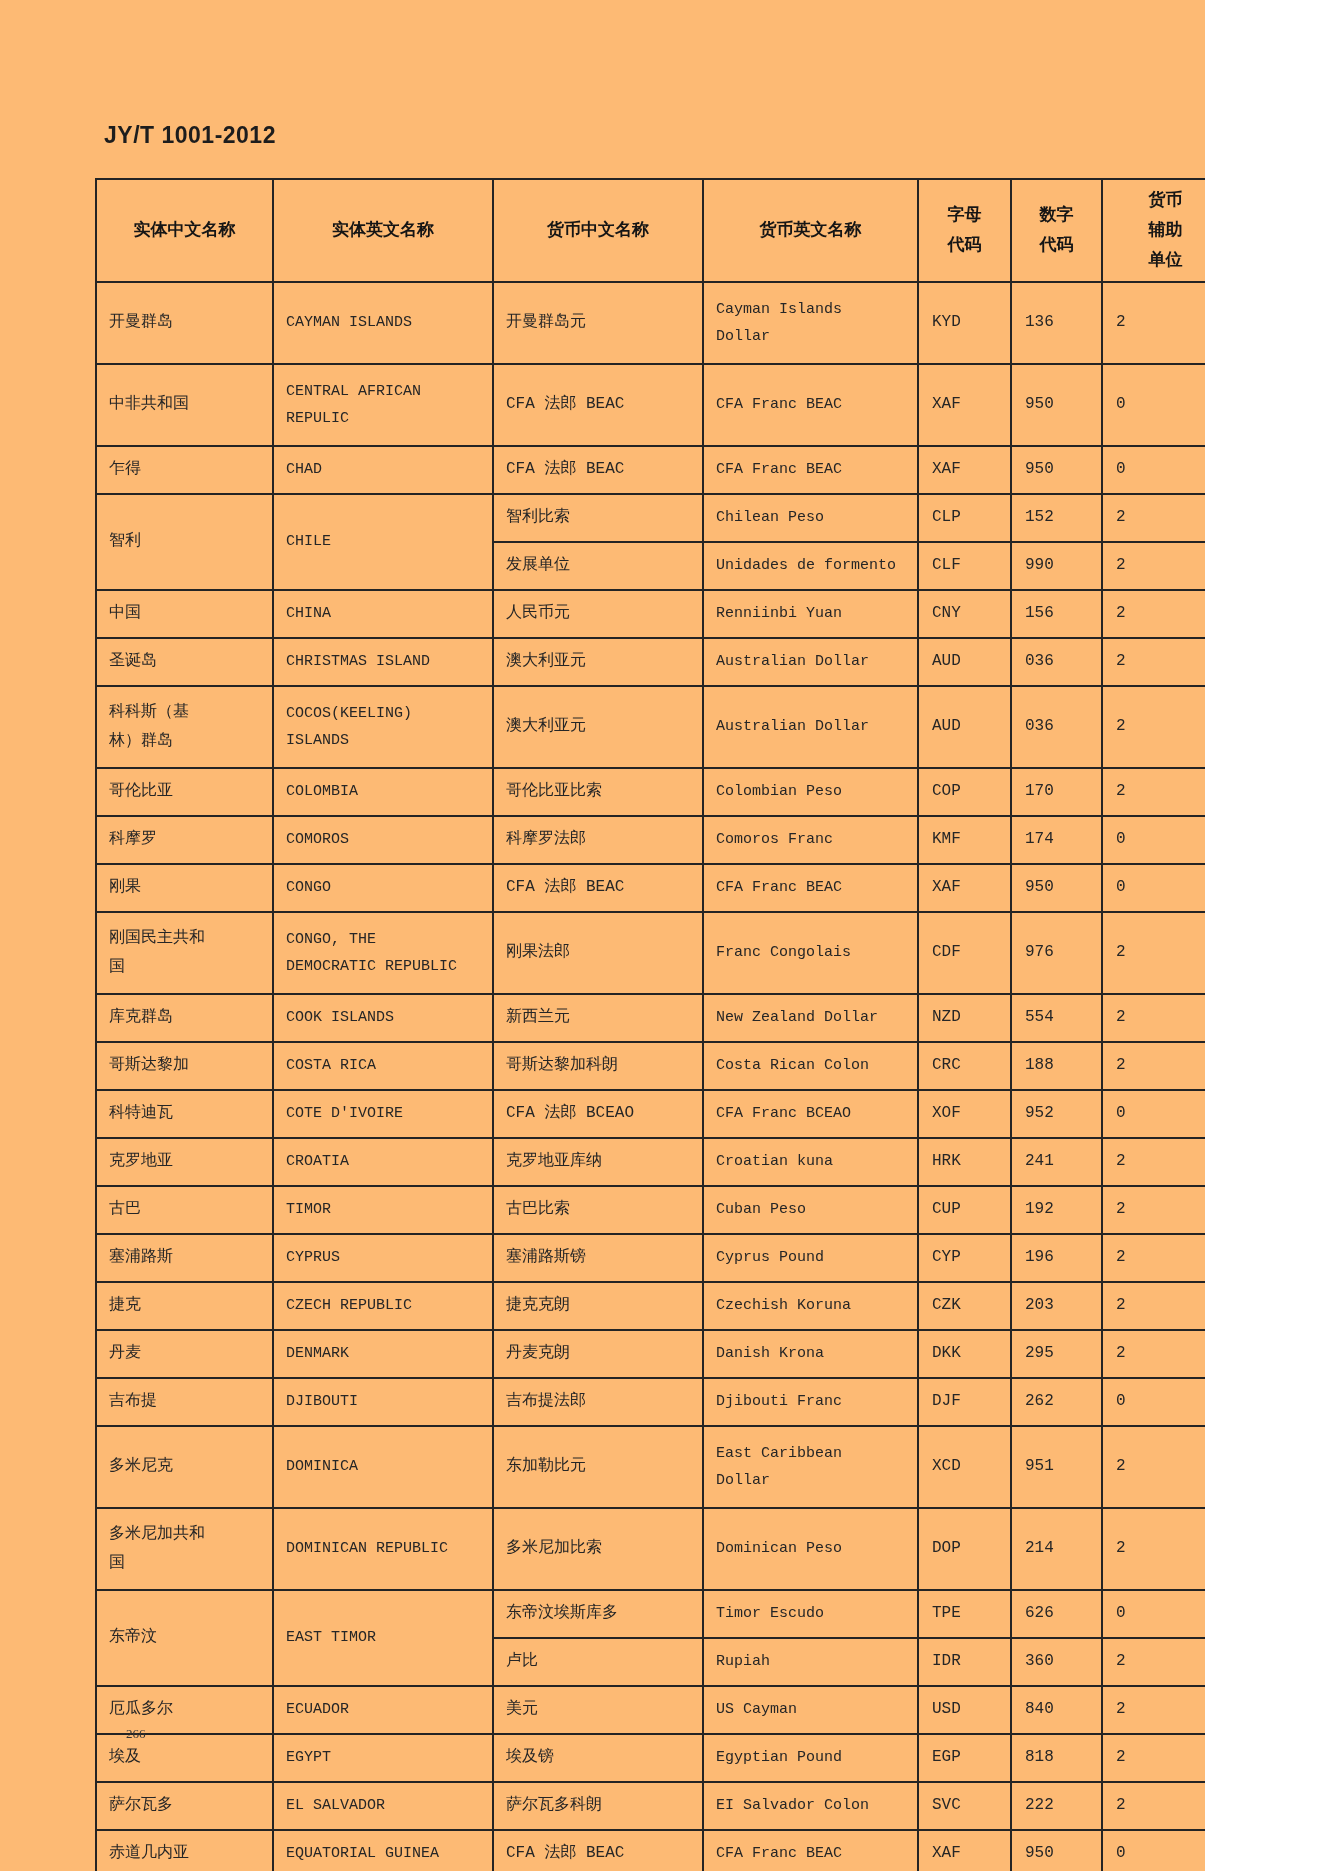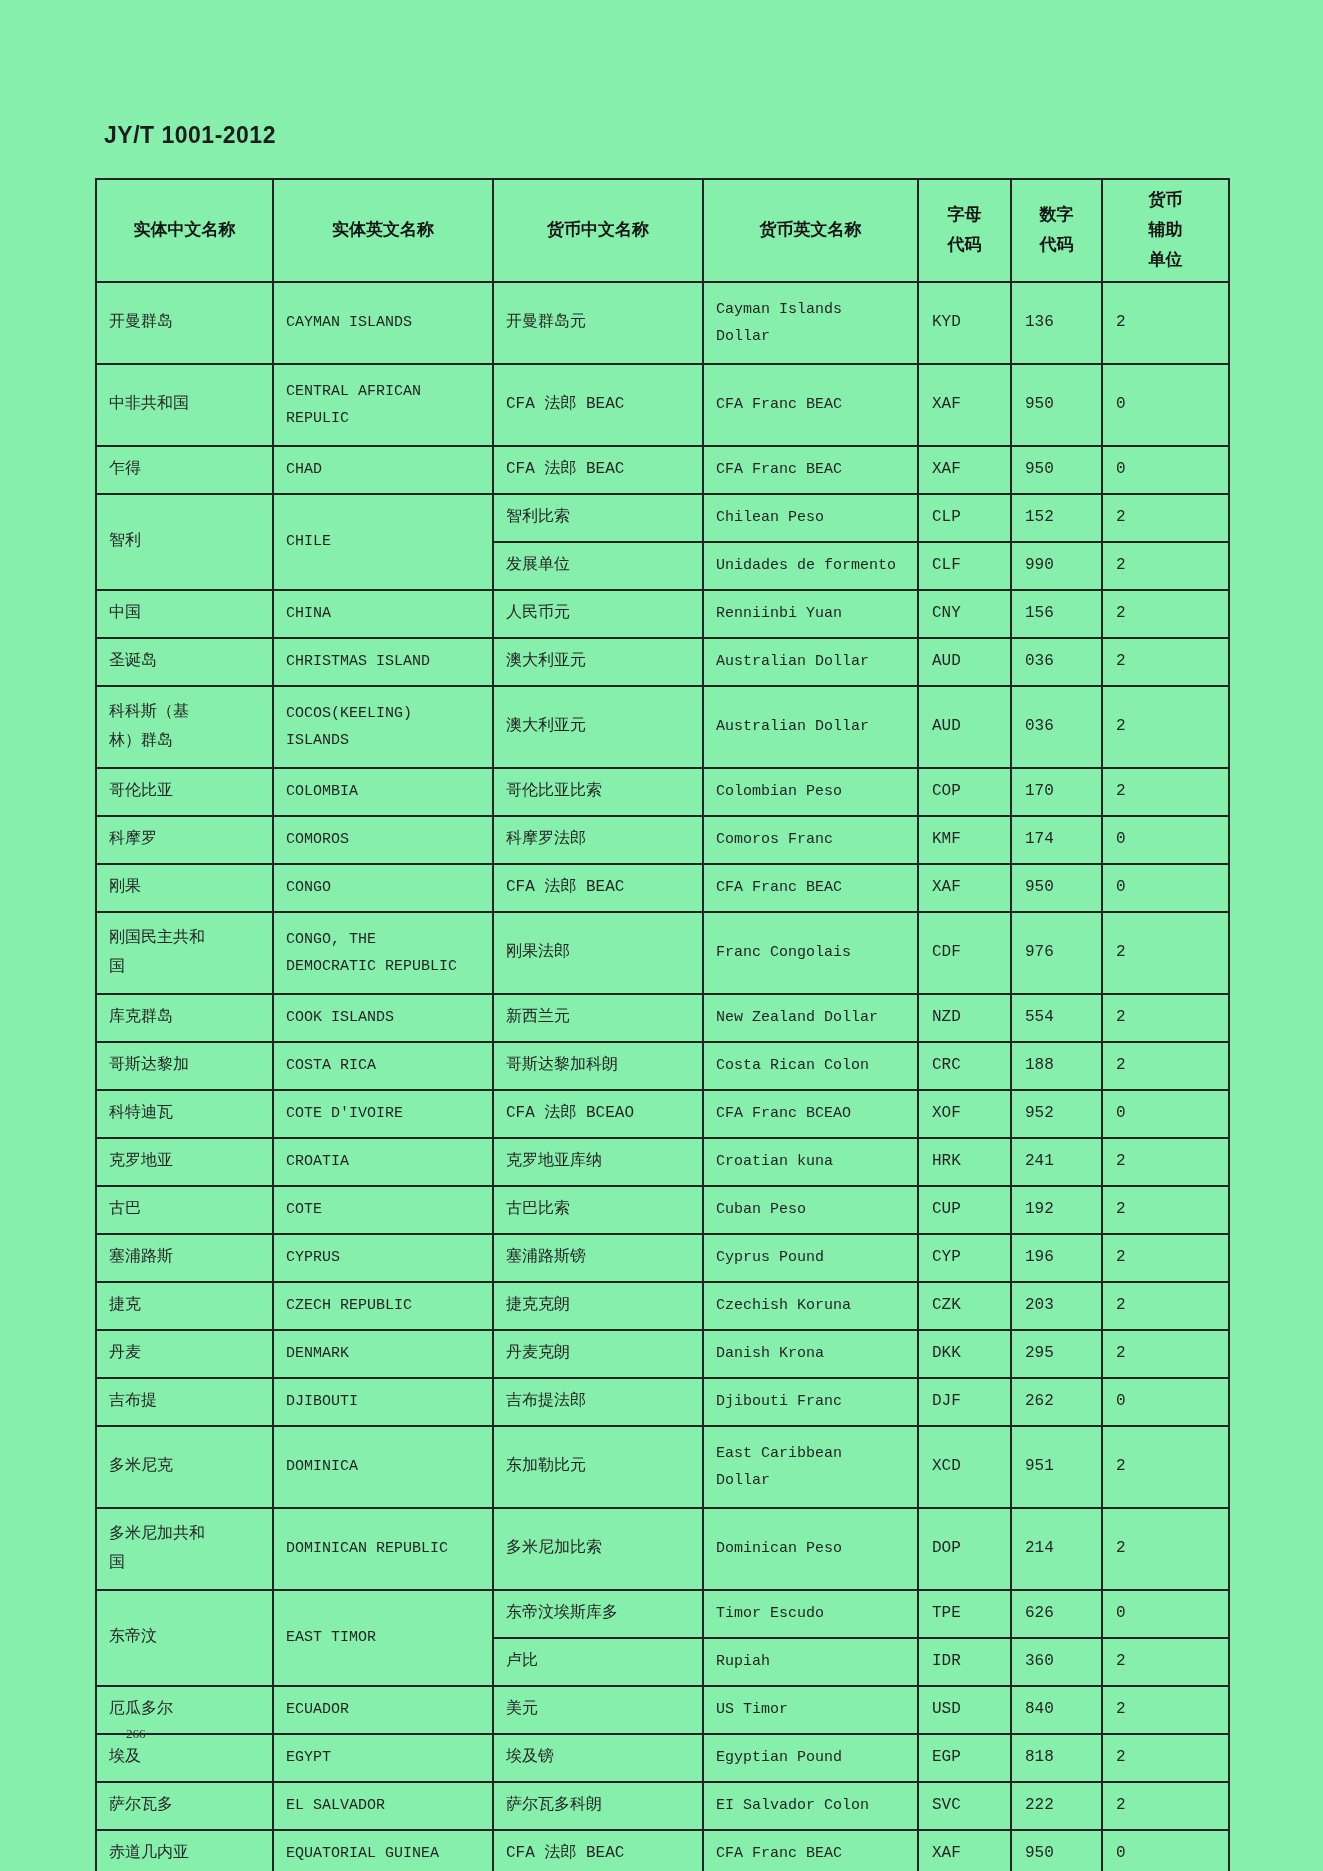--- a/index.html
+++ b/index.html
@@ -1,20 +1,20 @@
 <!DOCTYPE html>
 <html><head>
 <meta charset="utf-8">
 <style>
   html, body { margin: 0; padding: 0; background: #ffffff; }
   .page {
     position: relative;
-    width: 1323px;
+    width: 1205px;
     height: 1871px;
-    background: #86efac;
+    background: #fdba74;
     font-family: "Liberation Mono", "DejaVu Sans Mono", monospace;
     color: #262626;
     overflow: hidden;
   }
   .std-no {
     position: absolute;
     left: 104px;
     top: 122px;
     font-family: "Liberation Sans", "DejaVu Sans", sans-serif;
     font-size: 23px;
@@ -236,21 +236,21 @@
           <td class="col-entity_cn">克罗地亚</td>
           <td class="col-entity_en">CROATIA</td>
           <td class="col-currency_cn">克罗地亚库纳</td>
           <td class="col-currency_en">Croatian kuna</td>
           <td class="col-alpha_code">HRK</td>
           <td class="col-numeric_code">241</td>
           <td class="col-minor_unit">2</td>
         </tr>
         <tr>
           <td class="col-entity_cn">古巴</td>
-          <td class="col-entity_en">COTE</td>
+          <td class="col-entity_en">TIMOR</td>
           <td class="col-currency_cn">古巴比索</td>
           <td class="col-currency_en">Cuban Peso</td>
           <td class="col-alpha_code">CUP</td>
           <td class="col-numeric_code">192</td>
           <td class="col-minor_unit">2</td>
         </tr>
         <tr>
           <td class="col-entity_cn">塞浦路斯</td>
           <td class="col-entity_en">CYPRUS</td>
           <td class="col-currency_cn">塞浦路斯镑</td>
@@ -317,21 +317,21 @@
           <td class="col-currency_cn">卢比</td>
           <td class="col-currency_en">Rupiah</td>
           <td class="col-alpha_code">IDR</td>
           <td class="col-numeric_code">360</td>
           <td class="col-minor_unit">2</td>
         </tr>
         <tr>
           <td class="col-entity_cn">厄瓜多尔</td>
           <td class="col-entity_en">ECUADOR</td>
           <td class="col-currency_cn">美元</td>
-          <td class="col-currency_en">US Timor</td>
+          <td class="col-currency_en">US Cayman</td>
           <td class="col-alpha_code">USD</td>
           <td class="col-numeric_code">840</td>
           <td class="col-minor_unit">2</td>
         </tr>
         <tr>
           <td class="col-entity_cn">埃及</td>
           <td class="col-entity_en">EGYPT</td>
           <td class="col-currency_cn">埃及镑</td>
           <td class="col-currency_en">Egyptian Pound</td>
           <td class="col-alpha_code">EGP</td>

